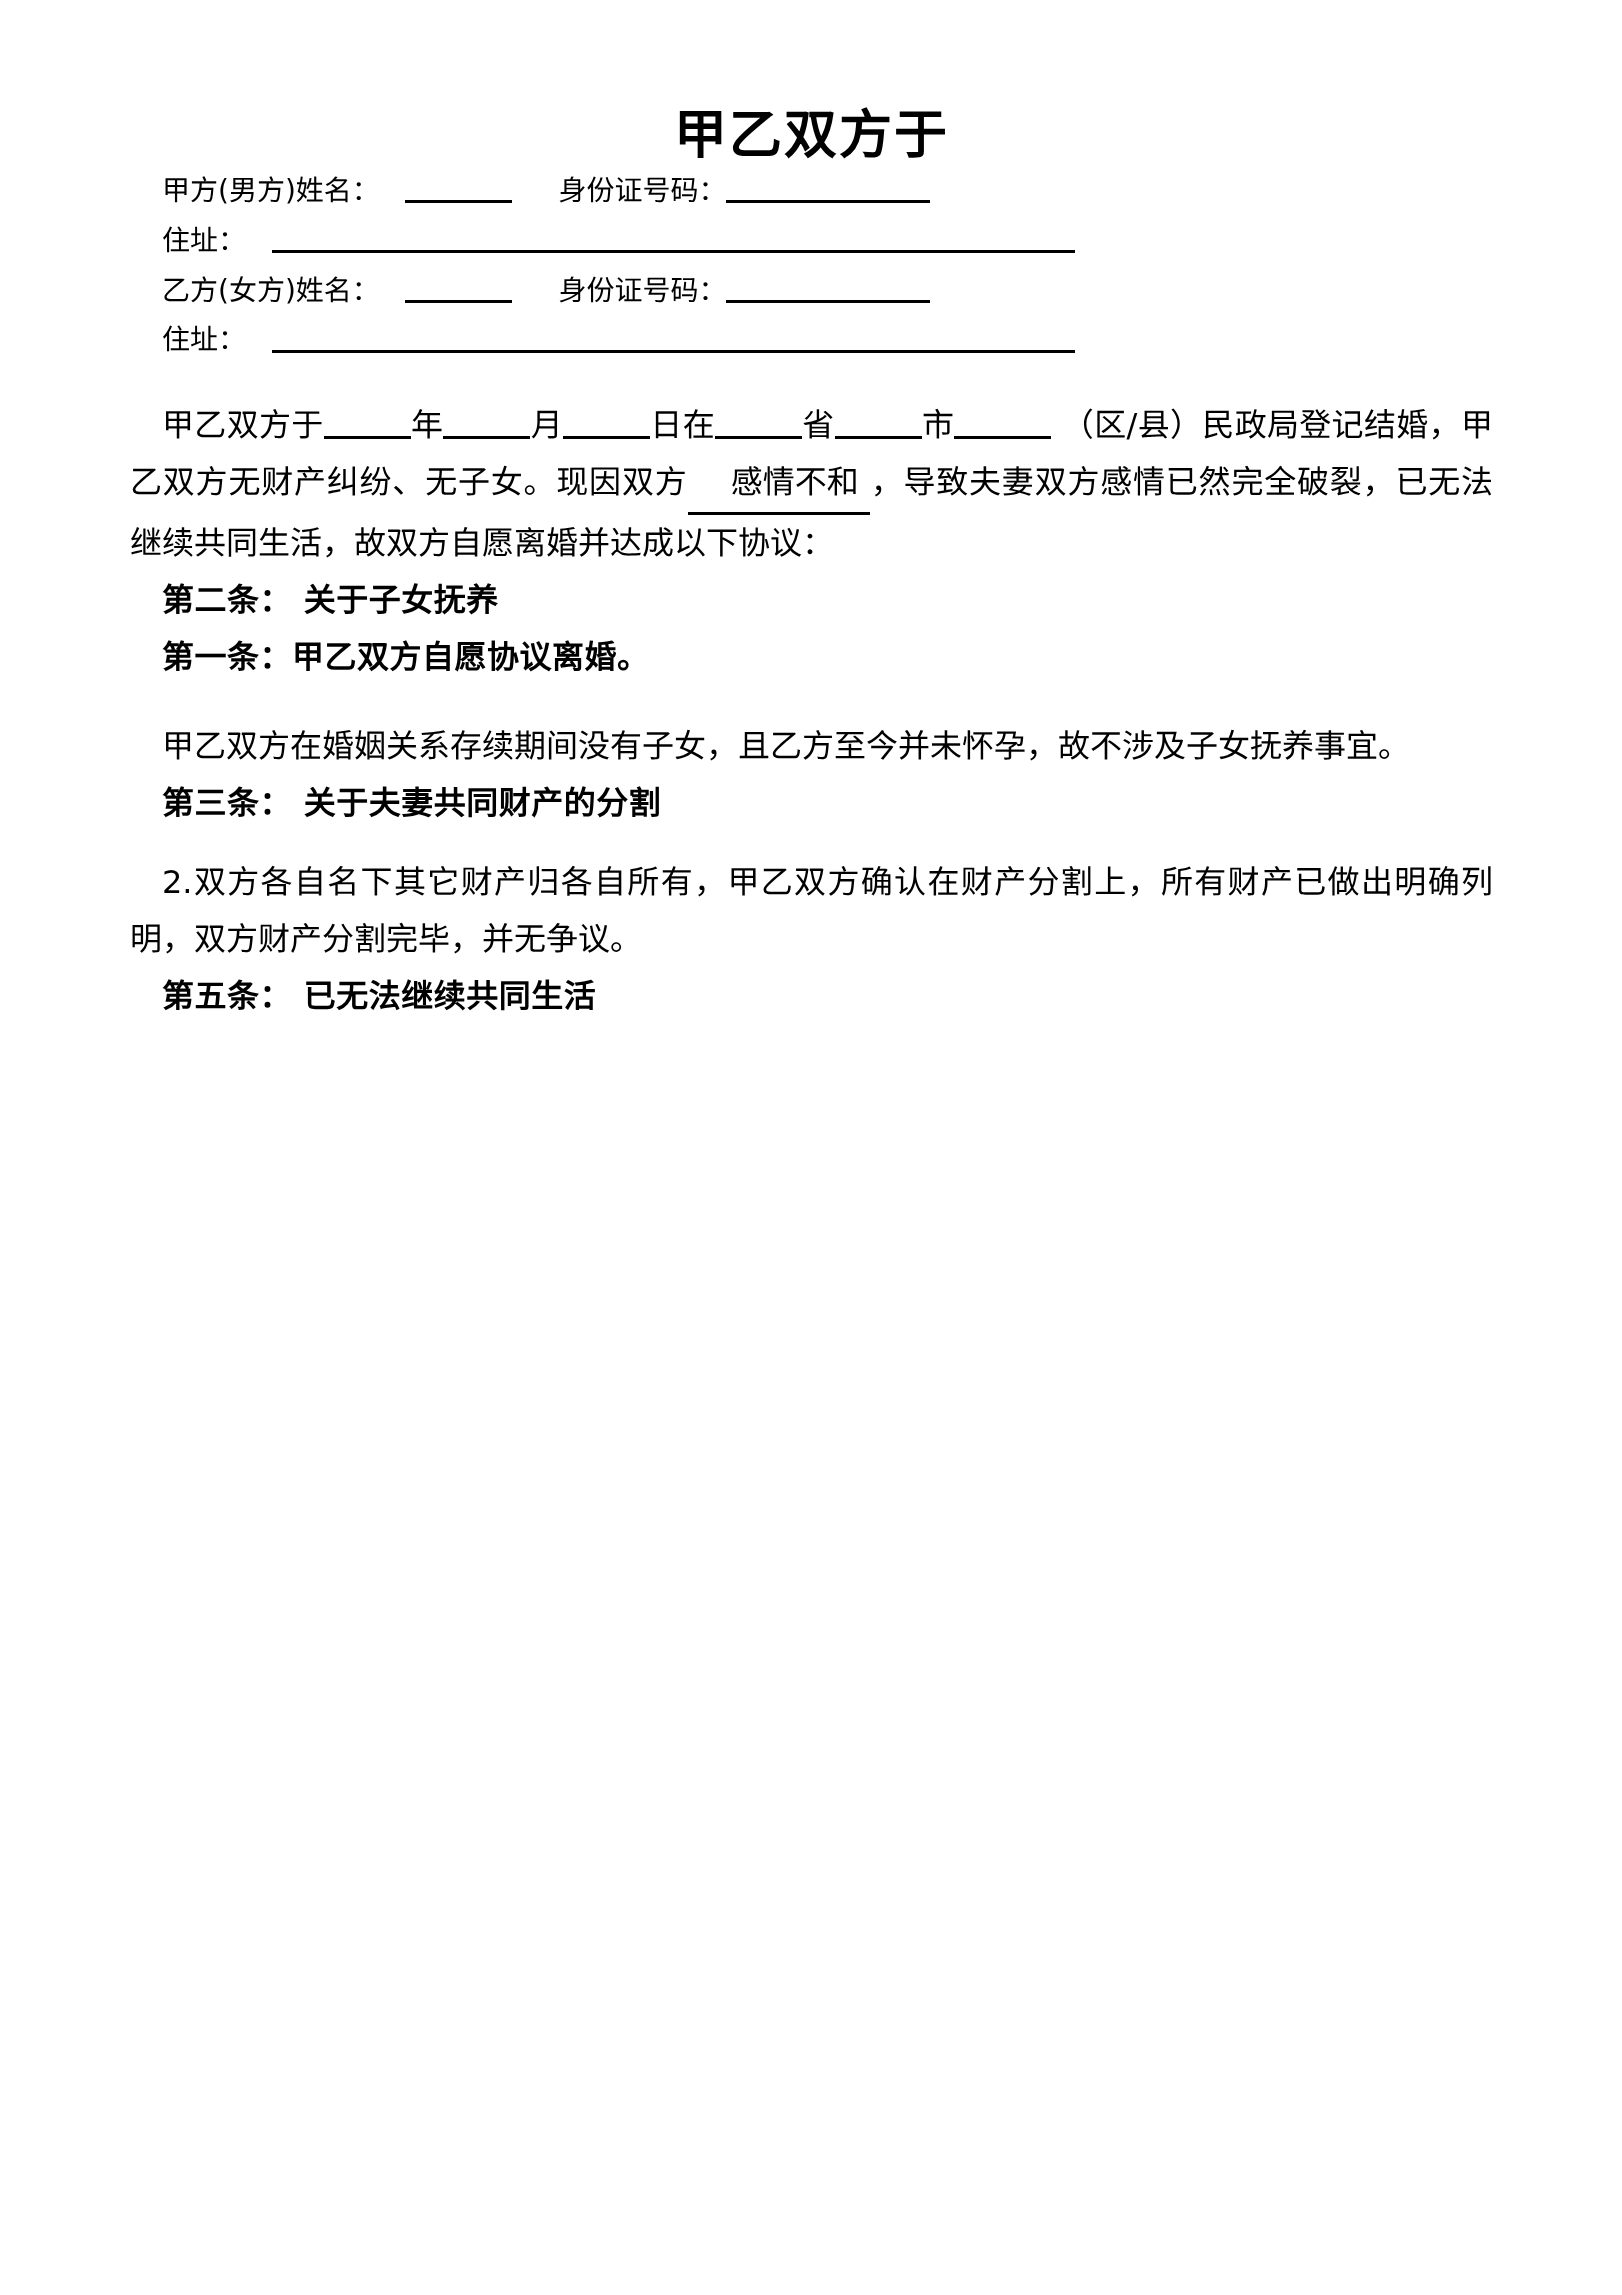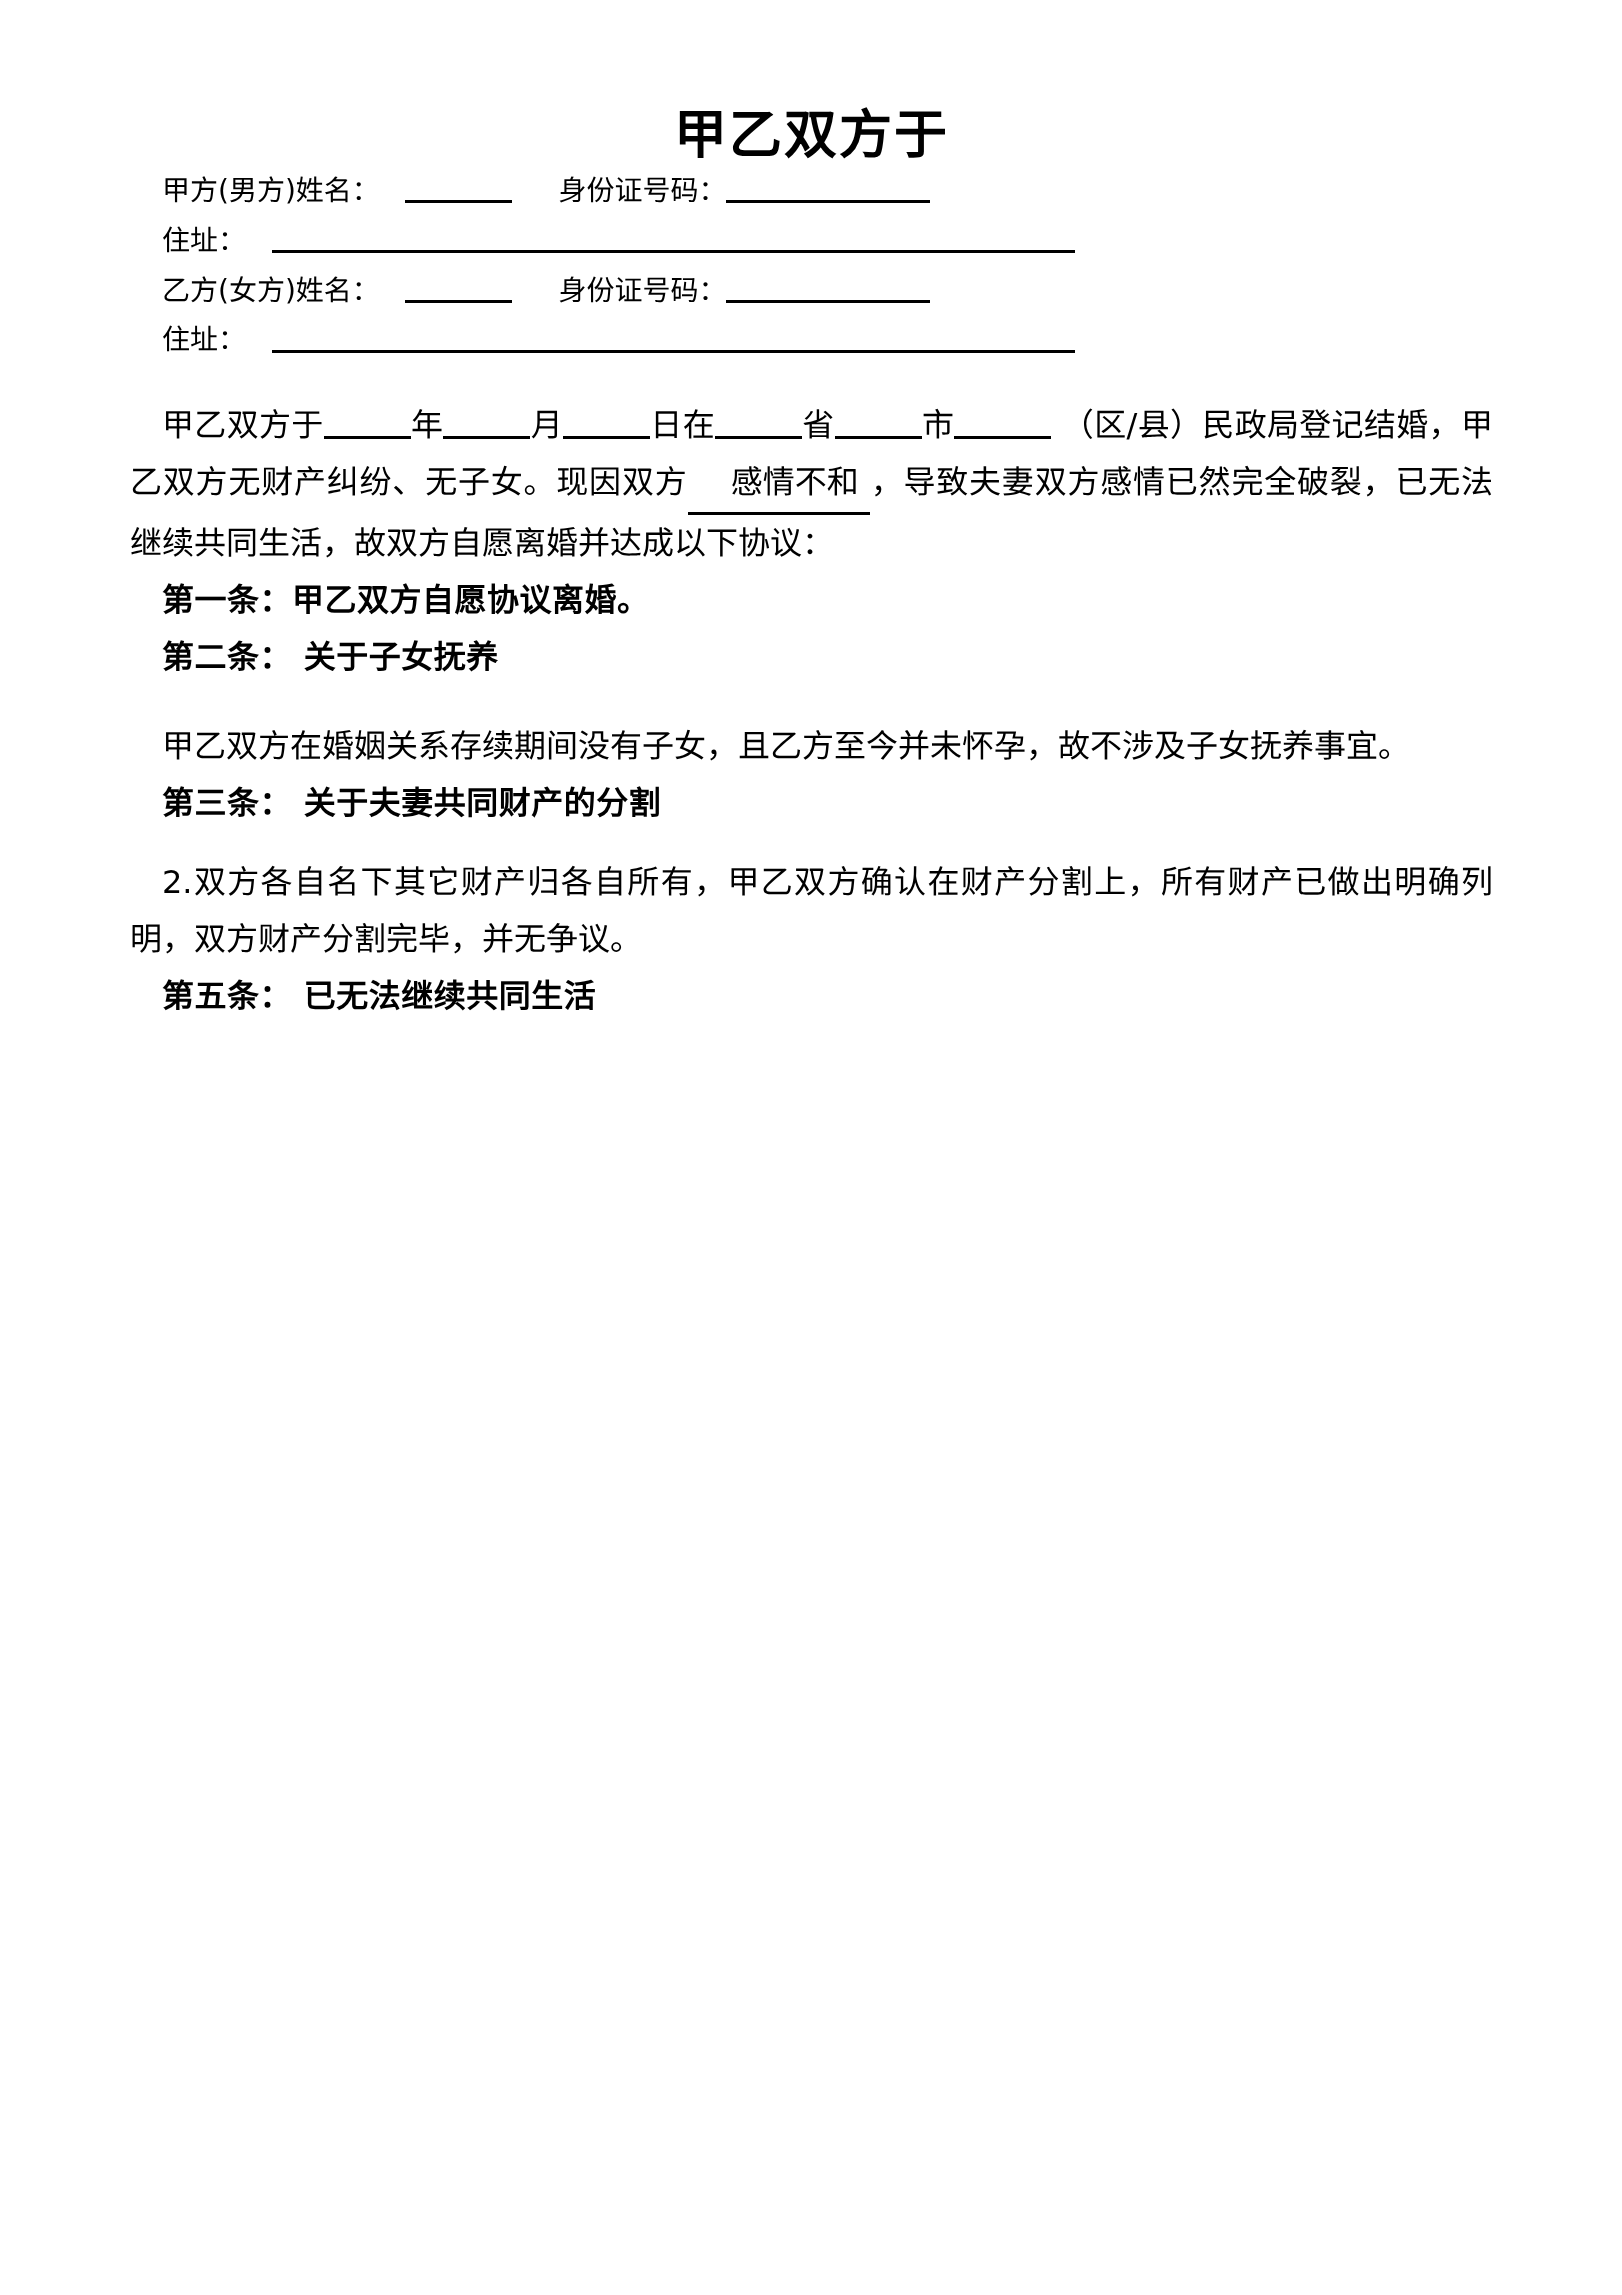--- a/index.html
+++ b/index.html
@@ -110,23 +110,23 @@
   </p>
 
   <p class="form-line para-gap-md">
     <span>住址：</span><span class="gap-sm"></span><span class="blank blank-addr"></span>
   </p>
 
   <p class="para indent-1 para-gap-md">
     <span>甲乙双方于</span><span class="blank blank-date"></span><span>年</span><span class="blank blank-date"></span><span>月</span><span class="blank blank-date"></span><span>日在</span><span class="blank blank-region"></span><span>省</span><span class="blank blank-region"></span><span>市</span><span class="blank blank-region-last"></span>&nbsp;<span>（区/县）</span><span>民政局登记结婚，甲乙双方无财产纠纷、无子女。现因双方</span><span class="filled">感情不和</span><span>，导致夫妻双方感情已然完全破裂，已无法继续共同生活，故双方自愿离婚并达成以下协议：</span>
   </p>
 
+  <p class="heading para-gap-md">第二条： 关于子女抚养</p>
+
   <p class="heading para-gap-lg">第一条：甲乙双方自愿协议离婚。</p>
-
-  <p class="heading para-gap-md">第二条： 关于子女抚养</p>
 
   <p class="para indent-1 para-gap-md">甲乙双方在婚姻关系存续期间没有子女，且乙方至今并未怀孕，故不涉及子女抚养事宜。</p>
 
   <p class="heading para-gap-md">第三条： 关于夫妻共同财产的分割</p>
 
 
 
   <p class="para indent-1 para-gap-sm">2.双方各自名下其它财产归各自所有，甲乙双方确认在财产分割上，所有财产已做出明确列明，双方财产分割完毕，并无争议。</p>
 
   <p class="heading para-gap-md">第五条： 已无法继续共同生活</p>

